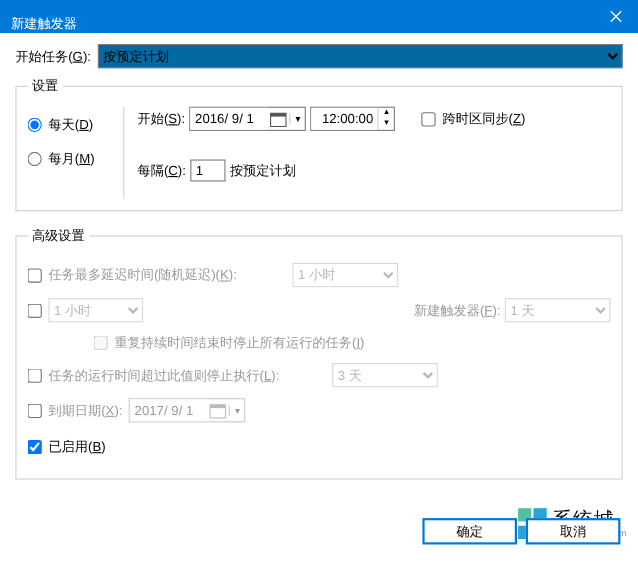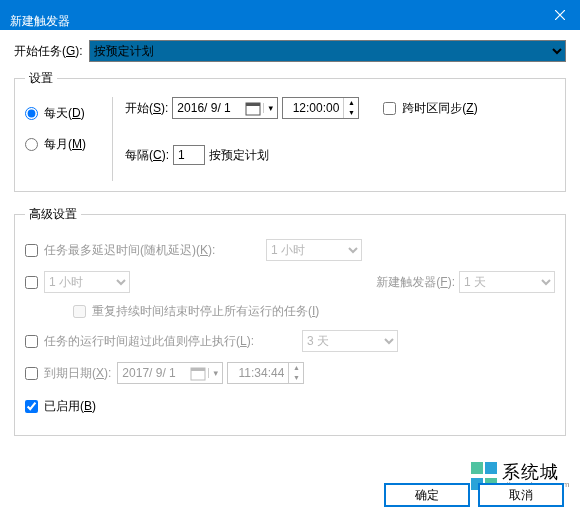--- a/index.html
+++ b/index.html
@@ -31,21 +31,21 @@
   .spin div { width: 14px; height: 10px; font-size: 7px; text-align: center; line-height: 9px; cursor: pointer; }
   input.num { width: 32px; height: 20px; font-size: 12px; border: 1px solid #7a7a7a; text-align: left; padding: 0 4px; }
   .chk-row { display: flex; align-items: center; margin: 6px 0 10px 0; }
   .chk-row input[type=checkbox] { margin: 0 6px 0 0; }
   select.small { height: 22px; font-size: 12px; border: 1px solid #7a7a7a; background: #fff; }
   .w90 { width: 96px; }
   .w80 { width: 86px; }
   .disabled { color: #9a9a9a; }
   .disabled select, .disabled input { color: #9a9a9a; border-color: #c8c8c8; background: #fff; }
   .indent { margin-left: 26px; }
-  .footer { position: absolute; bottom: 4px; right: 16px; display: flex; gap: 8px; }
+  .footer { position: absolute; bottom: 16px; right: 16px; display: flex; gap: 8px; }
   .btn { width: 86px; height: 24px; border: 2px solid #0078d7; background: #fff; font-size: 12px; cursor: pointer; }
   .watermark { position: absolute; right: 10px; bottom: 20px; display: flex; align-items: center; gap: 6px; pointer-events: none; }
   .wm-logo { display: flex; }
   .wm-sq { width: 12px; height: 12px; margin: 1px; }
   .wm-text { display: flex; flex-direction: column; line-height: 1; }
   .wm-cn { font-size: 18px; font-family: SimHei, sans-serif; letter-spacing: 1px; }
   .wm-en { font-size: 8px; color: #888; letter-spacing: 0.5px; }
   .spacer-right { margin-left: auto; }
 </style>
 </head>
@@ -140,21 +140,21 @@
       </select>
       <span class="spacer-right"></span>
       <span style="margin-right:4px">
         <span>新建触发器(</span><span class="underline">F</span><span>):</span>
       </span>
       <select class="small w90" disabled="">
         <option>1 天</option>
       </select>
     </div>
 
-    <div class="chk-row disabled indent" style="margin-left:48px">
+    <div class="chk-row disabled indent" style="margin-left:60px">
       <input type="checkbox" disabled="" style="">
       <span>
         <span>重复持续时间结束时停止所有运行的任务(</span><span class="underline">I</span><span>)</span>
       </span>
     </div>
 
     <div class="chk-row disabled">
       <input type="checkbox" style="">
       <span style="width:258px">
         <span>任务的运行时间超过此值则停止执行(</span><span class="underline">L</span><span>):</span>
@@ -170,27 +170,20 @@
         <span>到期日期(</span><span class="underline">X</span><span>):</span>
       </span>
       <div class="date-wrap" style="border-color:#c8c8c8">
         <input disabled="" value="2017/ 9/ 1" style="">
         <svg class="cal" viewBox="0 0 16 16">
             <rect x="1" y="3" width="14" height="12" fill="none" stroke="#bbb"></rect>
             <rect x="1" y="3" width="14" height="3" fill="#bbb"></rect>
           </svg>
         <div class="dd">▾</div>
       </div>
-      <div class="time-wrap" style="border-color:#c8c8c8;margin-left:4px">
-        <input disabled="" value="11:34:44" style="">
-        <div class="spin">
-            <div>▲</div>
-            <div>▼</div>
-          </div>
-      </div>
       <span class="spacer-right"></span>
     </div>
 
     <div class="chk-row" style="margin-top:14px">
       <input type="checkbox" checked="" style="">
       <span>
         <span>已启用(</span><span class="underline">B</span><span>)</span>
       </span>
     </div>
   </fieldset>

